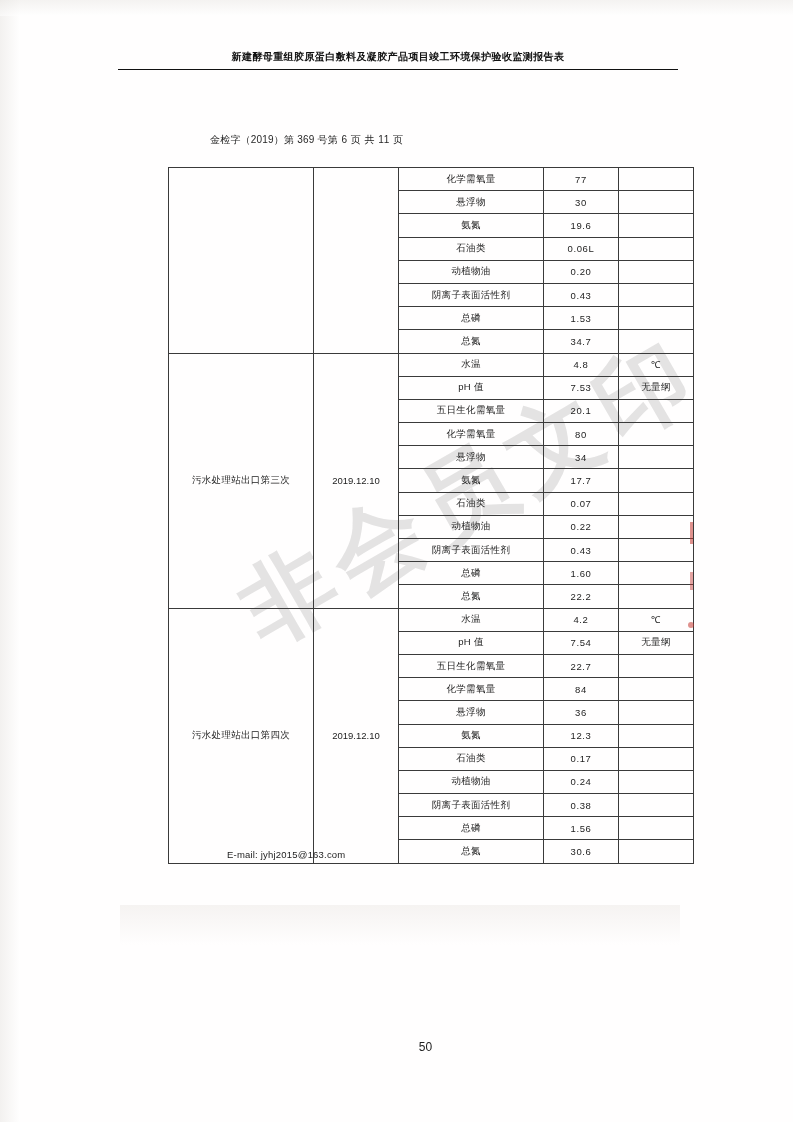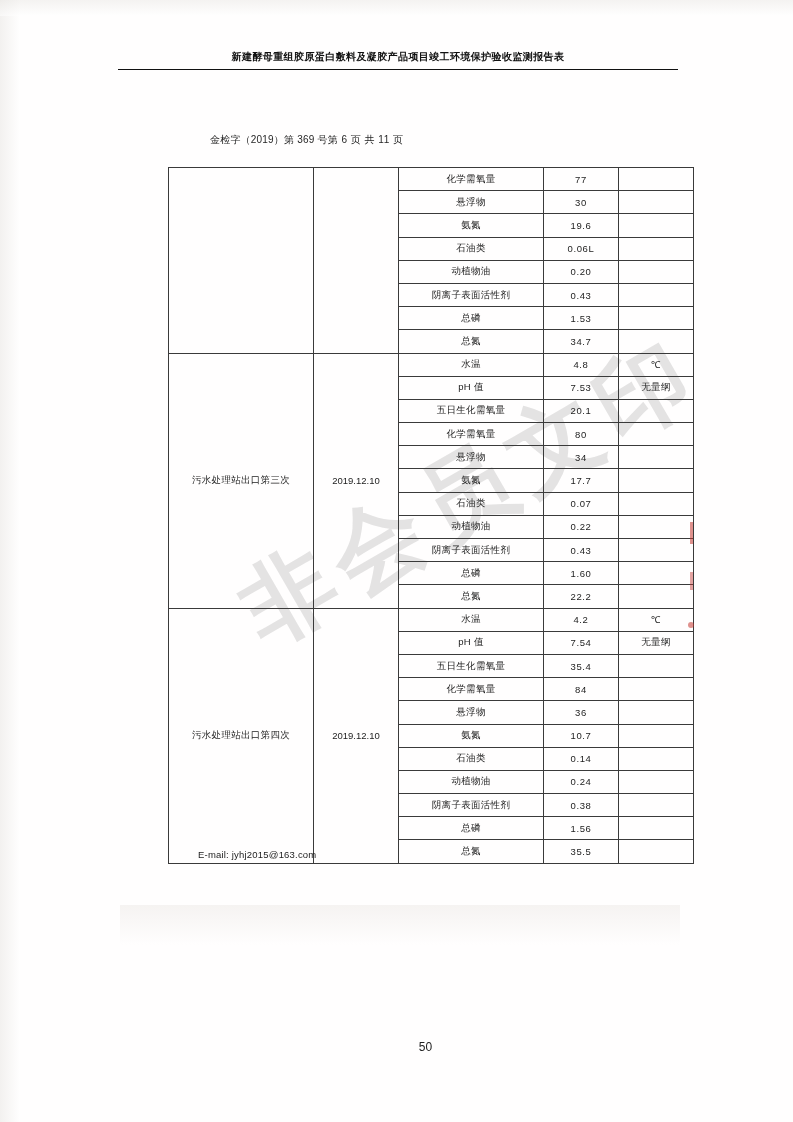--- a/index.html
+++ b/index.html
@@ -87,21 +87,21 @@
   
   .footer-contact {
     position: absolute;
     top: 848px;
     left: 198px;
     font-size: 9.5px;
     line-height: 1.55;
     color: #1c1c1c;
   }
   .footer-contact .line1 { letter-spacing: 0.2px; }
-  .footer-contact .line2 { letter-spacing: 0.2px; }
+  .footer-contact .line2 { letter-spacing: 0.2px; margin-left: 29px; }
 
   
   .page-number {
     position: absolute;
     top: 1040px;
     left: 0;
     width: 793px;
     text-align: center;
     font-size: 12px;
     color: #222;
@@ -296,61 +296,61 @@
         <td class="cell-value">4.2</td>
         <td class="cell-unit">℃</td>
       </tr>
       <tr>
         <td class="cell-item">pH 值</td>
         <td class="cell-value">7.54</td>
         <td class="cell-unit">无量纲</td>
       </tr>
       <tr>
         <td class="cell-item">五日生化需氧量</td>
-        <td class="cell-value">35.4</td>
+        <td class="cell-value">22.7</td>
         <td class="cell-unit"></td>
       </tr>
       <tr>
         <td class="cell-item">化学需氧量</td>
         <td class="cell-value">84</td>
         <td class="cell-unit"></td>
       </tr>
       <tr>
         <td class="cell-item">悬浮物</td>
         <td class="cell-value">36</td>
         <td class="cell-unit"></td>
       </tr>
       <tr>
         <td class="cell-item">氨氮</td>
-        <td class="cell-value">10.7</td>
+        <td class="cell-value">12.3</td>
         <td class="cell-unit"></td>
       </tr>
       <tr>
         <td class="cell-item">石油类</td>
-        <td class="cell-value">0.14</td>
+        <td class="cell-value">0.17</td>
         <td class="cell-unit"></td>
       </tr>
       <tr>
         <td class="cell-item">动植物油</td>
         <td class="cell-value">0.24</td>
         <td class="cell-unit"></td>
       </tr>
       <tr>
         <td class="cell-item">阴离子表面活性剂</td>
         <td class="cell-value">0.38</td>
         <td class="cell-unit"></td>
       </tr>
       <tr>
         <td class="cell-item">总磷</td>
         <td class="cell-value">1.56</td>
         <td class="cell-unit"></td>
       </tr>
       <tr>
         <td class="cell-item">总氮</td>
-        <td class="cell-value">35.5</td>
+        <td class="cell-value">30.6</td>
         <td class="cell-unit"></td>
       </tr>
     </tbody>
 </table>
 
 <div class="red-mark m1"></div>
 <div class="red-mark m2"></div>
 <div class="red-mark m3"></div>
 
 <div class="scan-blur-bottom"></div>

